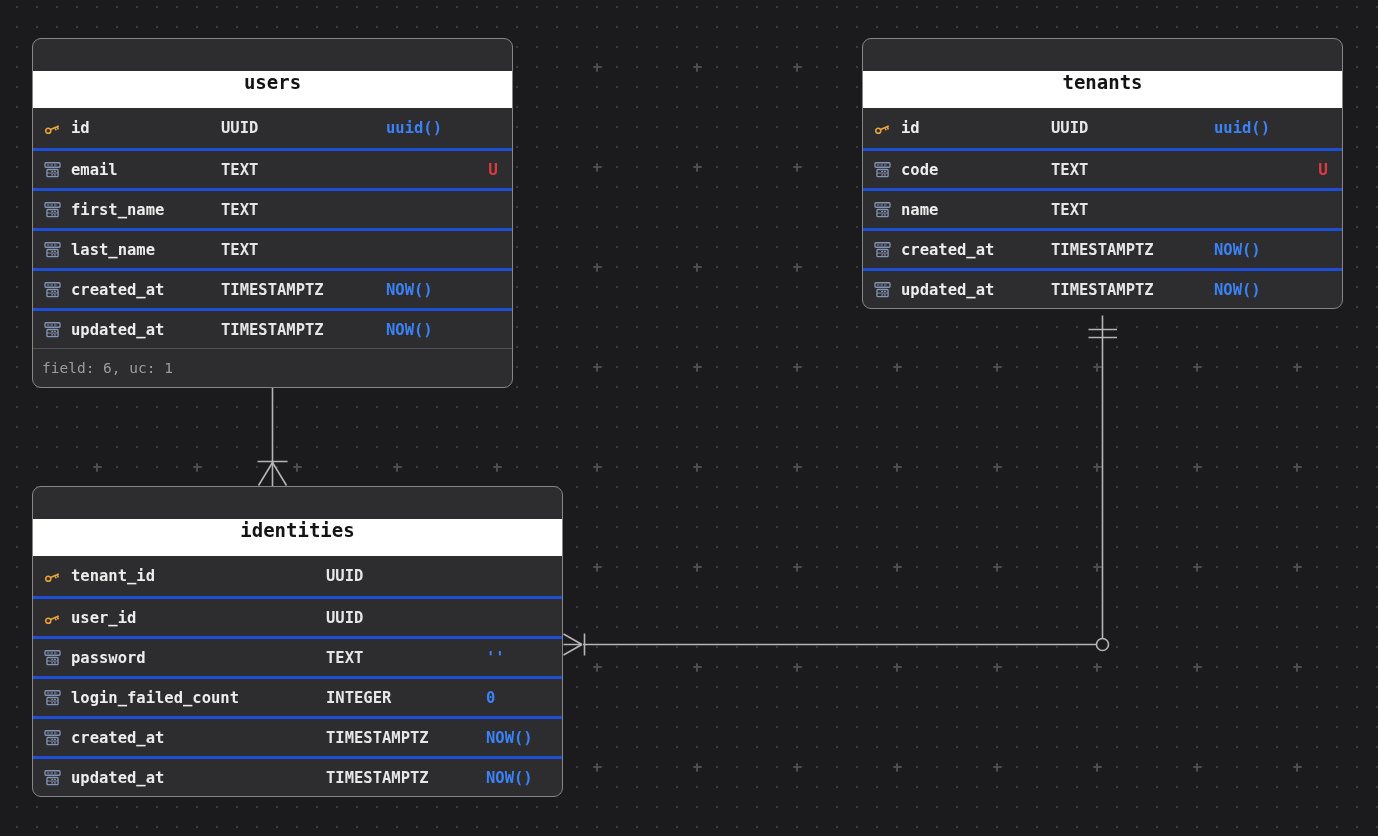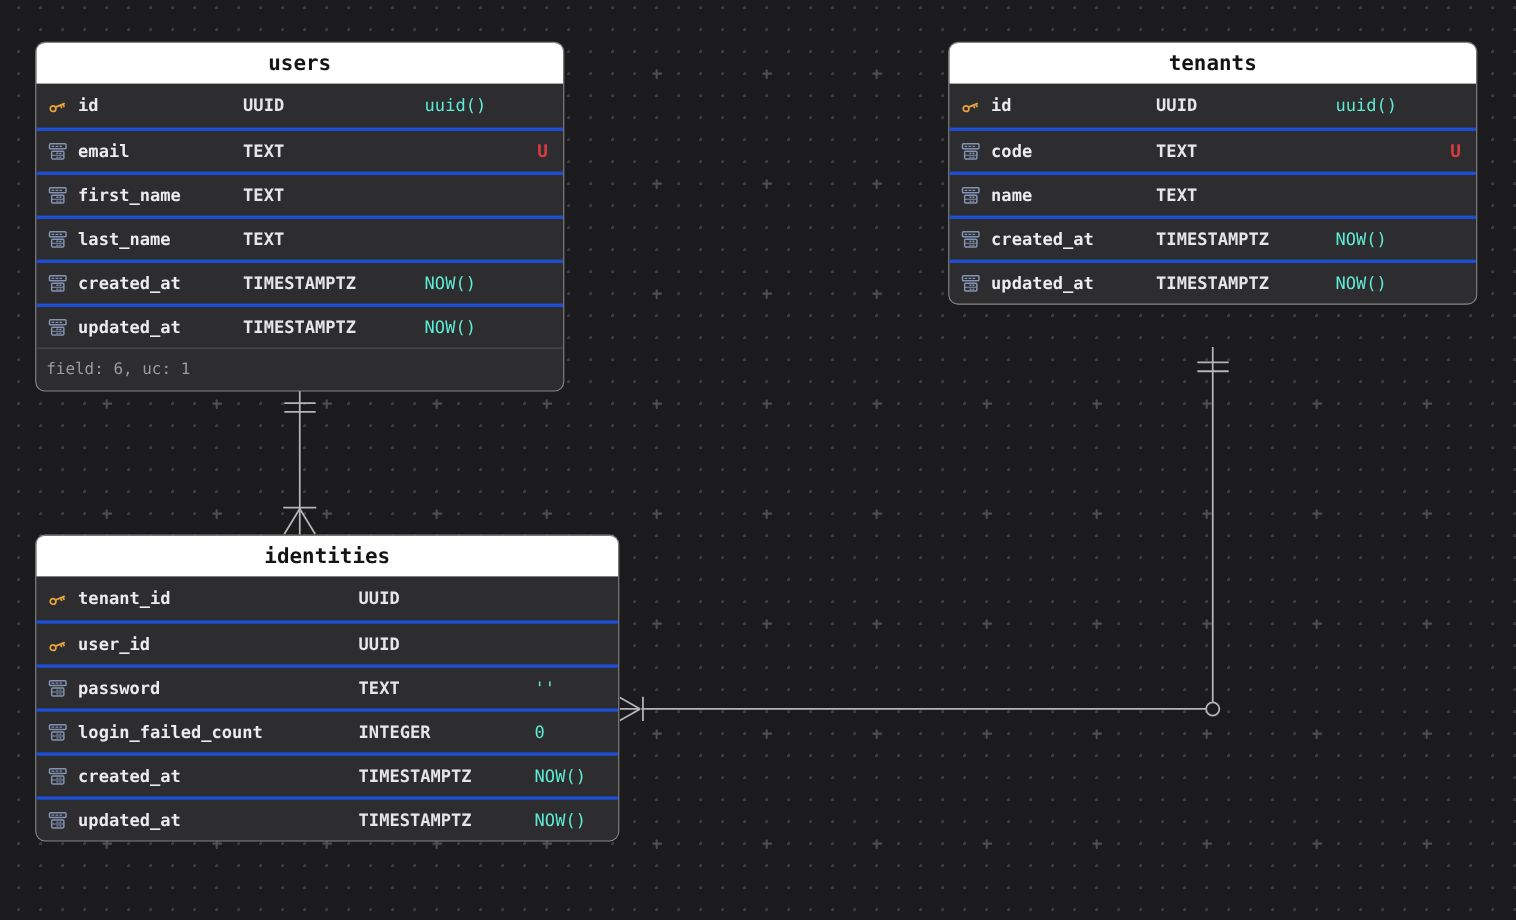--- a/index.html
+++ b/index.html
@@ -28,36 +28,36 @@
     border-radius: 9px;
     overflow: hidden;
     color: #ececec;
   }
   .tbl-users      { left: 32px;  top: 38px;  width: 481px; --cols: 38px 150px 165px 1fr 34px; }
   .tbl-tenants    { left: 862px; top: 38px;  width: 481px; --cols: 38px 150px 163px 1fr 34px; }
   .tbl-identities { left: 32px;  top: 486px; width: 531px; --cols: 38px 255px 160px 1fr 34px; }
 
   .erd-header {
     background: #ffffff; color: #141414;
-    height: 37px; display: flex; align-items: center; justify-content: center;
-    font-weight: bold; font-size: 19px;
+    height: 37px; display: flex; justify-content: center;
+    font-weight: bold; font-size: 19px; margin-top: 32px;
   }
   .erd-row {
     display: grid; grid-template-columns: var(--cols);
     align-items: center; height: 40px;
     border-top: 3px solid #1d4ed8;
     font-size: 15.5px; font-weight: bold;
   }
   .erd-row:first-child { border-top: none; }
   .cell-icon { display: flex; align-items: center; justify-content: center; }
   .icon-key { color: #e8a33d; }
   .icon-field { color: #8494b4; }
   .cell-name { color: #ececec; overflow: hidden; white-space: nowrap; }
   .cell-type { color: #e6e6e6; overflow: hidden; white-space: nowrap; }
-  .cell-default { color: #5eead4; font-weight: normal; white-space: nowrap; }
+  .cell-default { color: #3b82f6; font-weight: bold; white-space: nowrap; }
   .cell-unique { color: #dc3a41; font-size: 16px; text-align: right; padding-right: 14px; }
   .erd-footer {
     border-top: 1px solid #505052;
     height: 39px; display: flex; align-items: center;
     padding-left: 9px;
     color: #9c9c9c; font-size: 14.5px; font-weight: normal;
   }
 </style>
 </head>
 <body>

